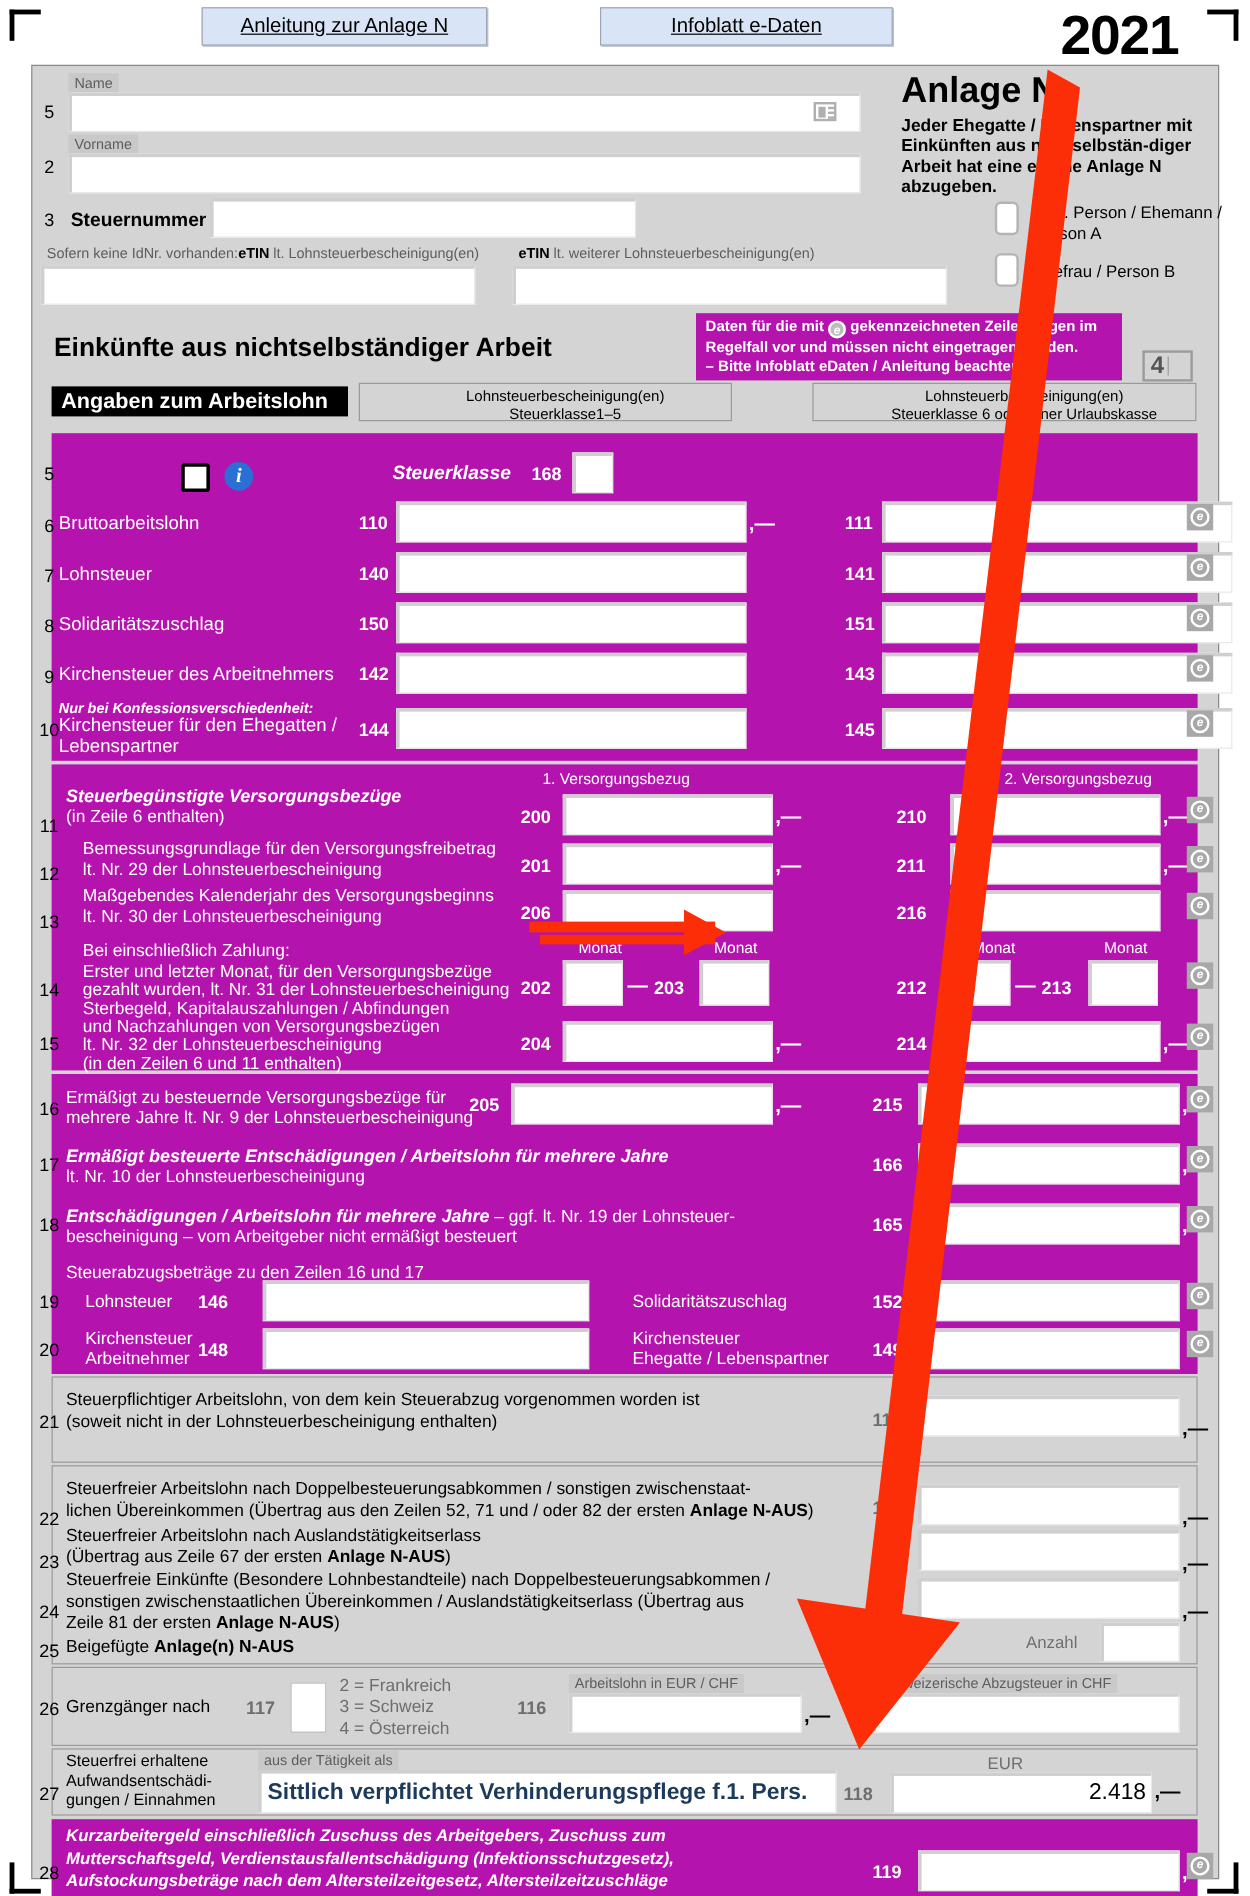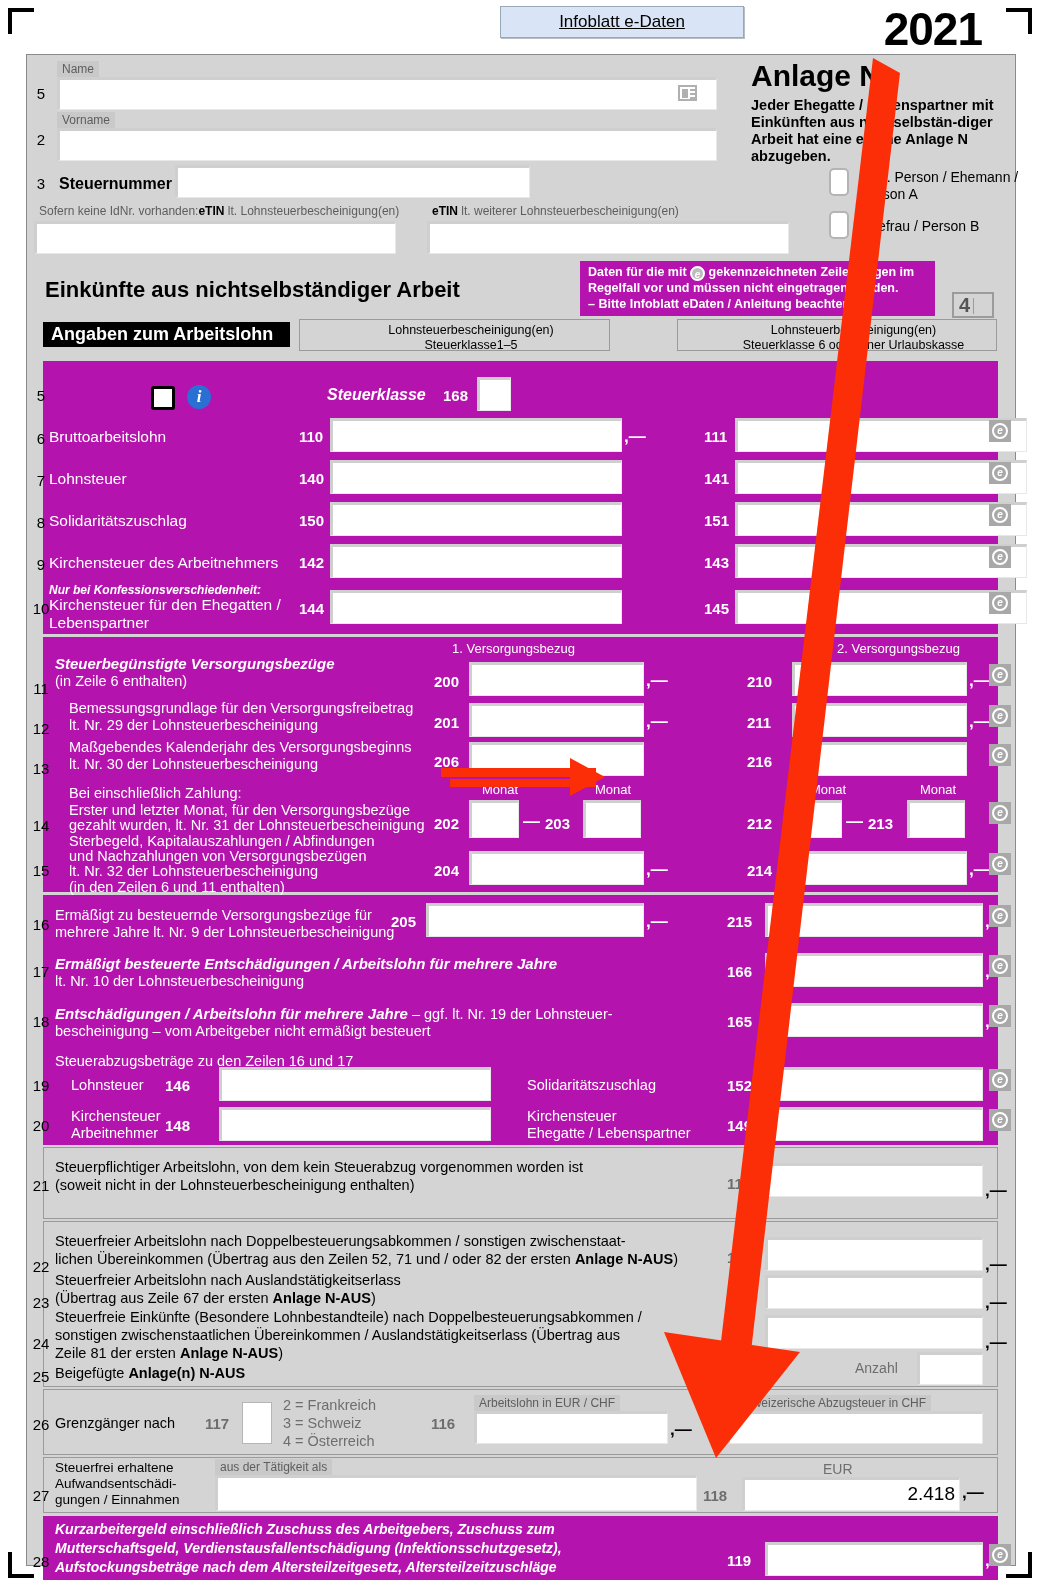--- a/index.html
+++ b/index.html
@@ -162,20 +162,21 @@
 </style>
 </head>
 <body>
 
 <div class="crop tl"></div>
 <div class="crop tr"></div>
 <div class="crop bl"></div>
 <div class="crop br"></div>
 
 <div class="topbar">
+  <div class="lnkbtn" id="btn-anleitung">Anleitung zur Anlage N</div>
   <div class="lnkbtn" id="btn-infoblatt">Infoblatt e-Daten</div>
   <div class="year">2021</div>
 </div>
 
 <div class="form">
 
   <div class="rownum" style="top:30px;">5</div>
   <div class="rownum" style="top:76px;">2</div>
   <div class="rownum" style="top:120px;">3</div>
   <div class="rownum" style="top:170px;">4</div>
@@ -459,20 +460,21 @@
   <div class="hdr-fieldlabel" style="left:700px; top:1340px;">Schweizerische Abzugsteuer in CHF</div>
   <div class="inp" style="left:700px; top:1356px; width:256px; height:33px;"></div>
 
   <div class="graysec" style="left:16px; top:1402px; width:955px; height:56px;"></div>
   <div class="rownum" style="top:1432px; color:#000;">27</div>
   <div class="gt" style="left:28px; top:1405px; font-size:13.5px; line-height:16px;">Steuerfrei erhaltene</div>
   <div class="gt" style="left:28px; top:1421px; font-size:13.5px; line-height:16px;">Aufwandsentschädi-</div>
   <div class="gt" style="left:28px; top:1437px; font-size:13.5px; line-height:16px;">gungen / Einnahmen</div>
   <div class="hdr-fieldlabel" style="left:188px; top:1404px;">aus der Tätigkeit als</div>
   <div class="inp" style="left:188px; top:1420px; width:482px; height:36px;"></div>
+  <div class="value-text" style="left:196px; top:1428px;">Sittlich verpflichtet Verhinderungspflege f.1. Pers.</div>
   <div class="kz-gray" style="left:676px; top:1432px;">118</div>
   <div class="col-hdr g" style="left:796px; top:1406px; font-size:14px;">EUR</div>
   <div class="inp" style="left:715px; top:1422px; width:218px; height:34px;"></div>
   <div class="value-num" style="left:800px; top:1428px; width:128px;">2.418</div>
   <div class="comma-gray" style="left:935px; top:1428px;">,—</div>
 
   <div class="purple" style="left:16px; top:1461px; width:955px; height:86px;"></div>
   <div class="rownum" style="top:1498px; color:#000;">28</div>
   <div class="pt-b" style="left:28px; top:1466px; font-size:14px;">Kurzarbeitergeld einschließlich Zuschuss des Arbeitgebers, Zuschuss zum</div>
   <div class="pt-b" style="left:28px; top:1485px; font-size:14px;">Mutterschaftsgeld, Verdienstausfallentschädigung (Infektionsschutzgesetz),</div>

